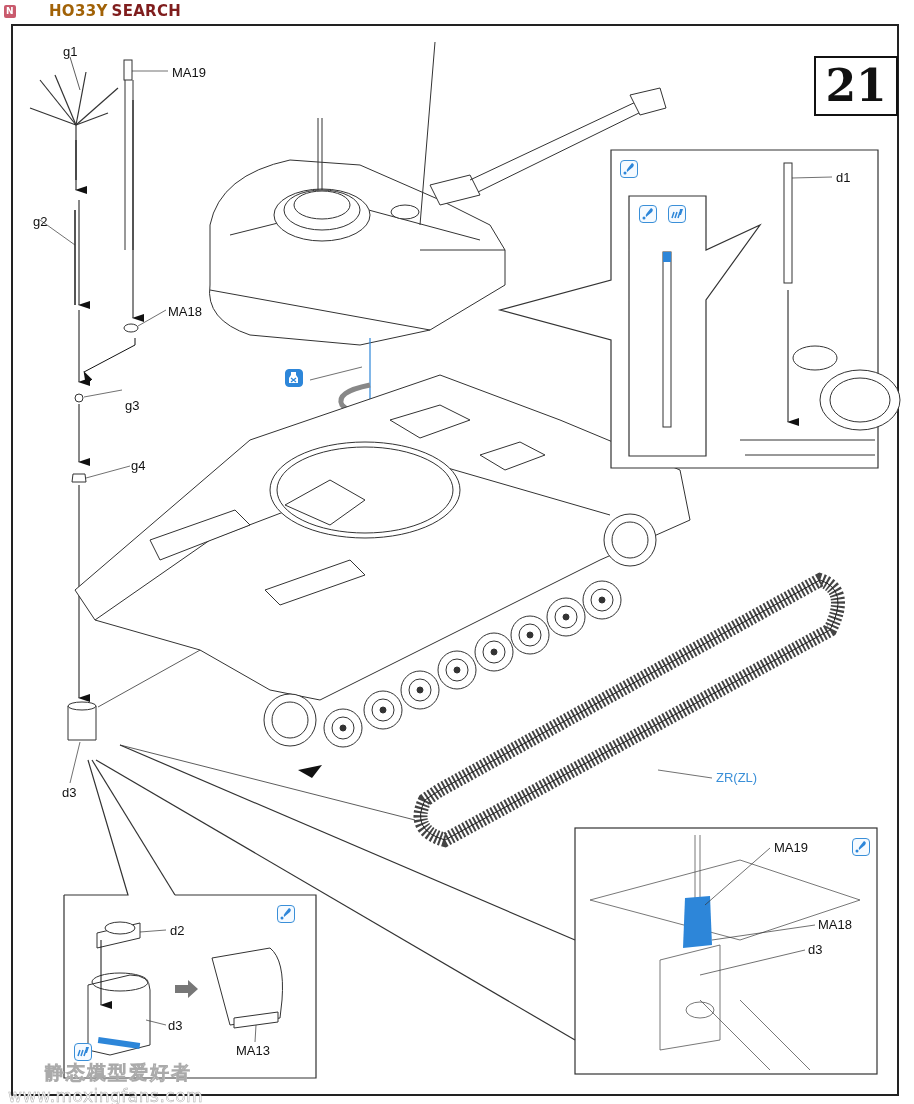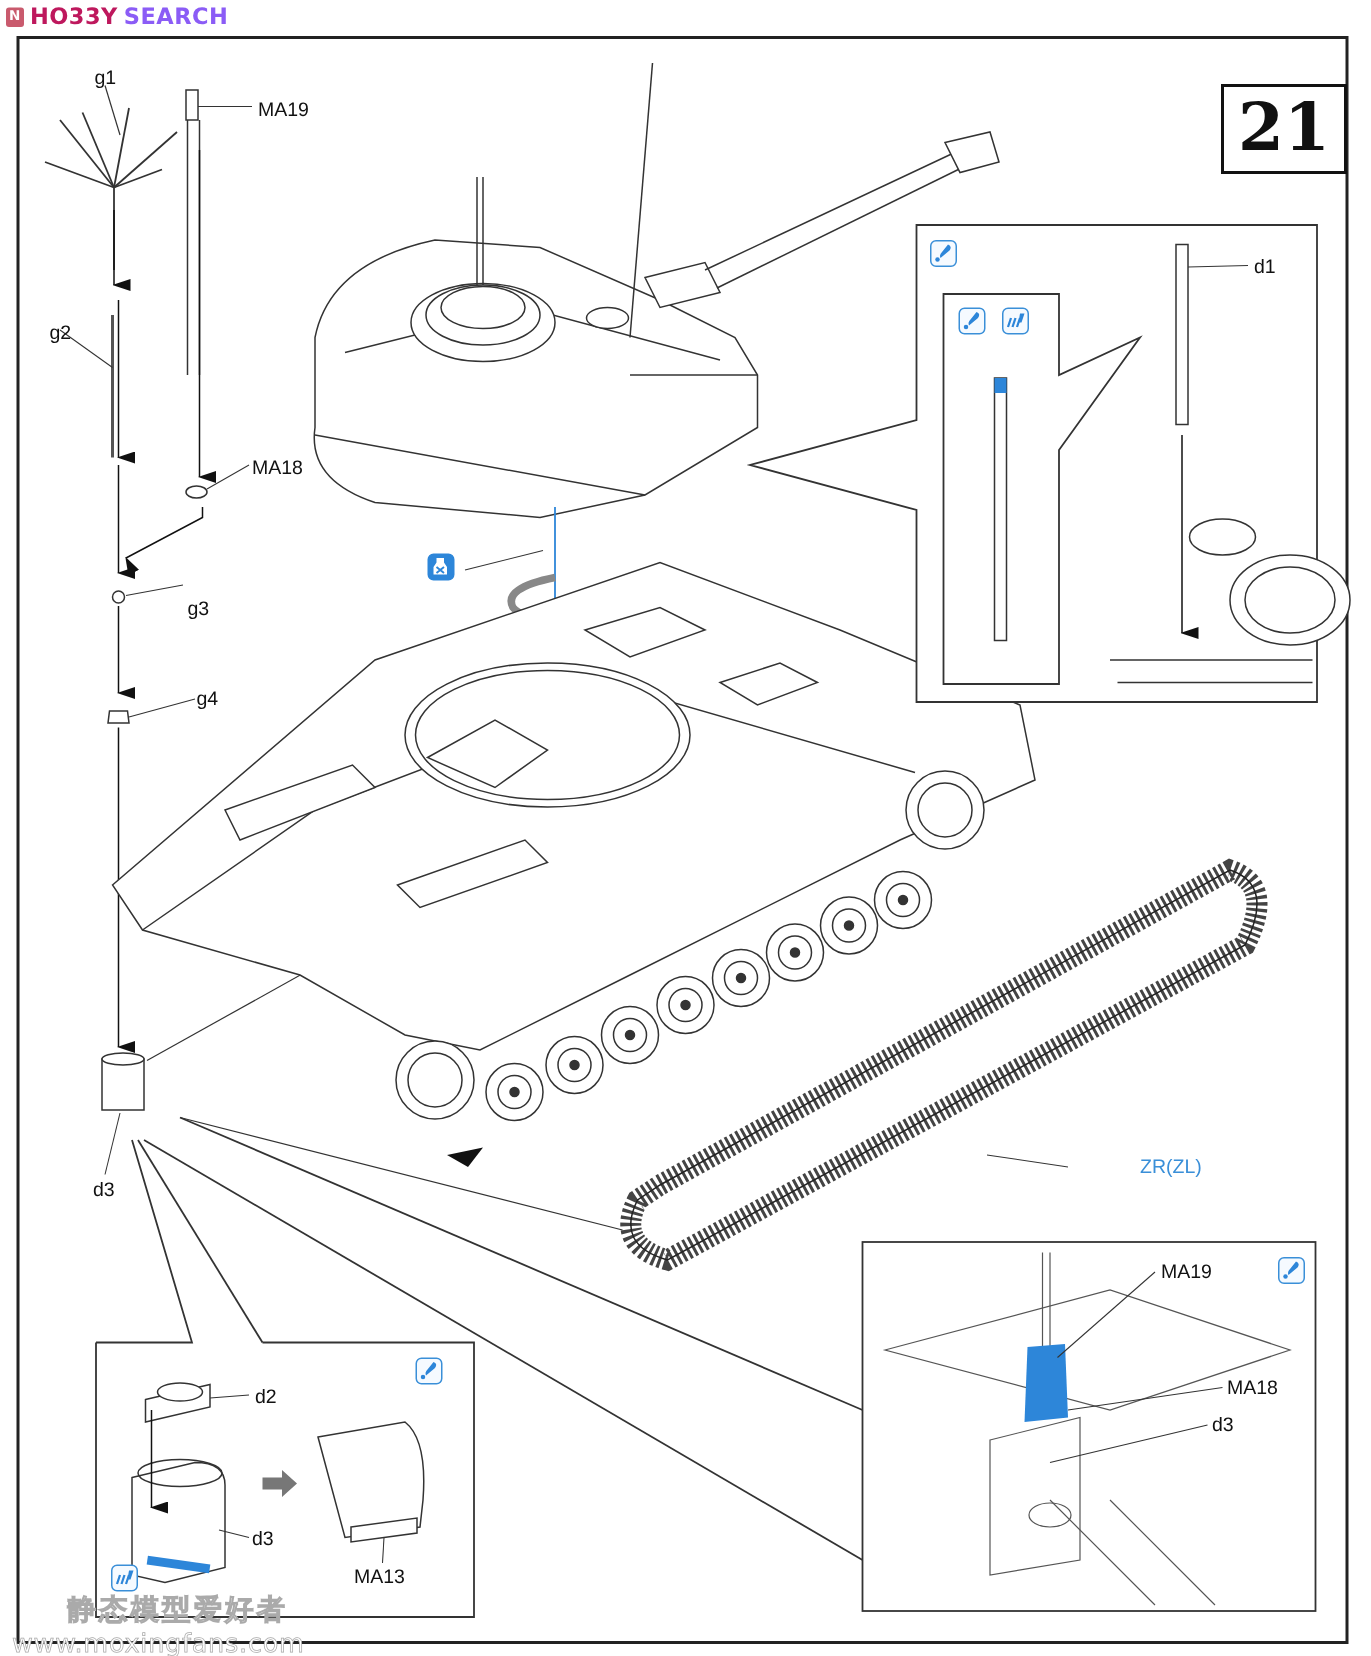--- a/index.html
+++ b/index.html
@@ -1,24 +1,24 @@
 <!DOCTYPE html>
 <html><head>
 <meta charset="utf-8">
 <style>
   html, body { margin: 0; padding: 0; background: #ffffff; }
   body { width: 914px; height: 1104px; position: relative; overflow: hidden; font-family: "Liberation Sans", sans-serif; }
   .wm-top { position: absolute; left: 4px; top: 2px; display: flex; align-items: center; gap: 4px; font-family: "DejaVu Sans", sans-serif; font-weight: bold; font-size: 15px; letter-spacing: 0.3px; }
   .wm-top .logo-box { width: 12px; height: 13px; background: #c95a6d; border-radius: 2px; color: #fff; font-size: 9px; line-height: 13px; text-align: center; }
-  .wm-top .brand-a { color: #be185d; }
-  .wm-top .brand-b { color: #8b5cf6; }
+  .wm-top .brand-a { color: #a16207; margin-left: 29px; }
+  .wm-top .brand-b { color: #7f1d1d; }
   .frame { position: absolute; left: 11px; top: 24px; width: 888px; height: 1072px; border: 2px solid #222; box-sizing: border-box; }
   svg.art { position: absolute; left: 0; top: 0; }
   .lbl { position: absolute; font-size: 13px; color: #111; white-space: nowrap; }
-  .lbl.blue { color: #3a8fd8; margin-left: 44px; }
+  .lbl.blue { color: #3a8fd8; }
   .step { position: absolute; left: 814px; top: 56px; width: 84px; height: 60px; border: 2px solid #111; box-sizing: border-box; font-family: "DejaVu Serif", serif; font-weight: bold; font-size: 44px; line-height: 56px; text-align: center; color: #111; }
   .icon { position: absolute; width: 18px; height: 18px; border: 1.5px solid #3a8fd8; border-radius: 4px; box-sizing: border-box; background: #f5faff; }
   .icon.solid { background: #2d86d9; border-color: #2d86d9; }
   .wm-bot { position: absolute; left: 8px; top: 1060px; color: #cfcfcf; font-family: "DejaVu Sans", sans-serif; }
   .wm-bot .cn { font-size: 19px; font-weight: bold; letter-spacing: 2px; -webkit-text-stroke: 0.6px #aaa; color: #fff; padding-left: 37px; }
   .wm-bot .url { font-size: 17px; color: #fff; -webkit-text-stroke: 0.5px #aaa; letter-spacing: 0.5px; }
 </style>
 </head>
 <body>
 

